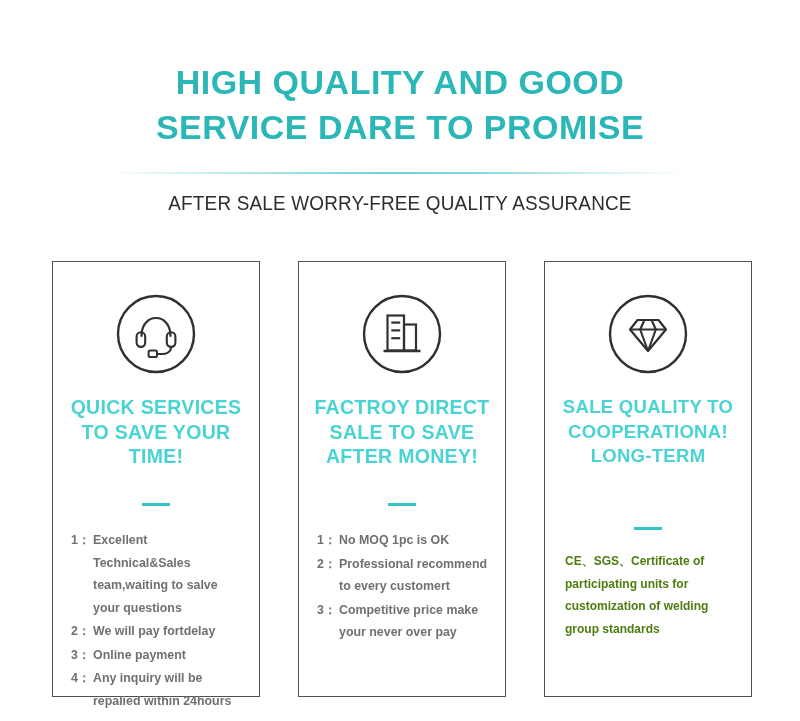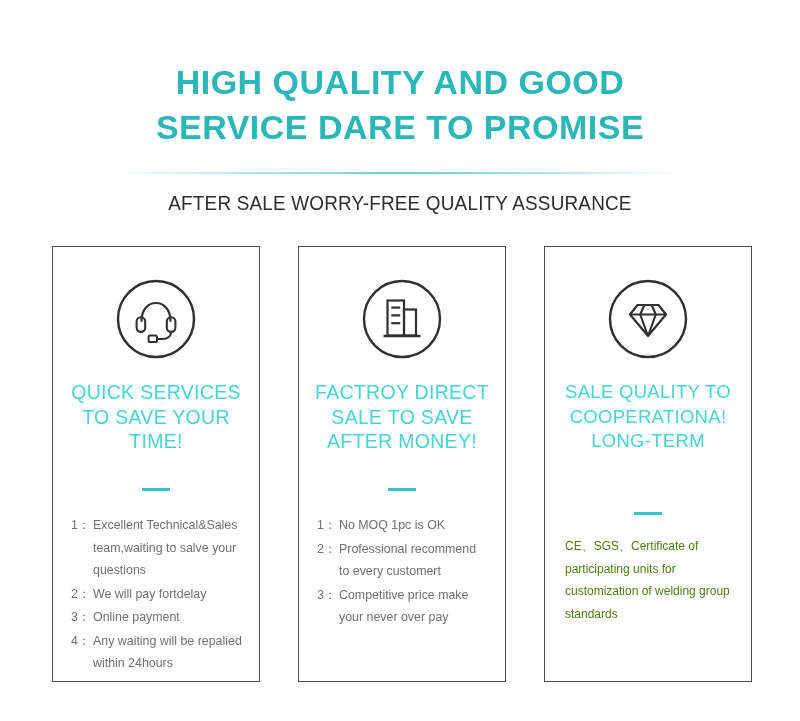--- a/index.html
+++ b/index.html
@@ -61,25 +61,26 @@
     font-size: 19.5px;
     color: #2e2e2e;
     letter-spacing: 0.2px;
     transform: scaleX(0.97);
     white-space: nowrap;
   }
 
   
   .cards {
     position: absolute;
-    top: 246px;
+    top: 261px;
     left: 52px;
     width: 700px;
     display: flex;
     justify-content: space-between;
+    font-weight: bold;
   }
   .card {
     width: 208px;
     height: 436px;
     border: 1px solid #4f5051;
     box-sizing: border-box;
     background: #fff;
     position: relative;
   }
 
@@ -195,21 +196,21 @@
           <li>
             <span class="num">2：</span>
             <span class="txt">We will pay fortdelay</span>
           </li>
           <li>
             <span class="num">3：</span>
             <span class="txt">Online payment</span>
           </li>
           <li>
             <span class="num">4：</span>
-            <span class="txt">Any waiting will be repalied within 24hours</span>
+            <span class="txt">Any inquiry will be repalied within 24hours</span>
           </li>
         </ul>
       </div>
     </div>
 
     <div class="card card-2">
       <div class="icon-wrap">
         <svg class="icon-circle" width="82" height="82" viewBox="0 0 82 82" aria-hidden="true">
           <circle cx="41" cy="41" r="38" fill="none" stroke="#2f3031" stroke-width="2.4"></circle>
           <rect x="26.5" y="22.5" width="16.5" height="35" fill="none" stroke="#2f3031" stroke-width="2.2"></rect>

